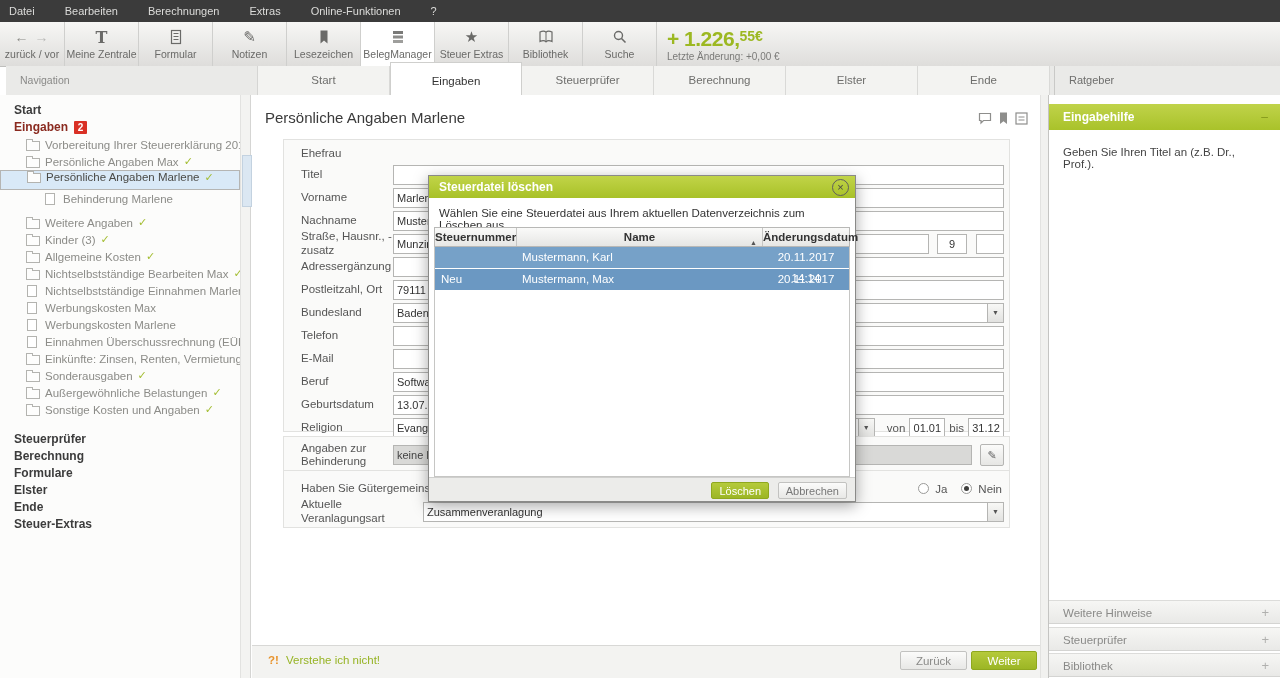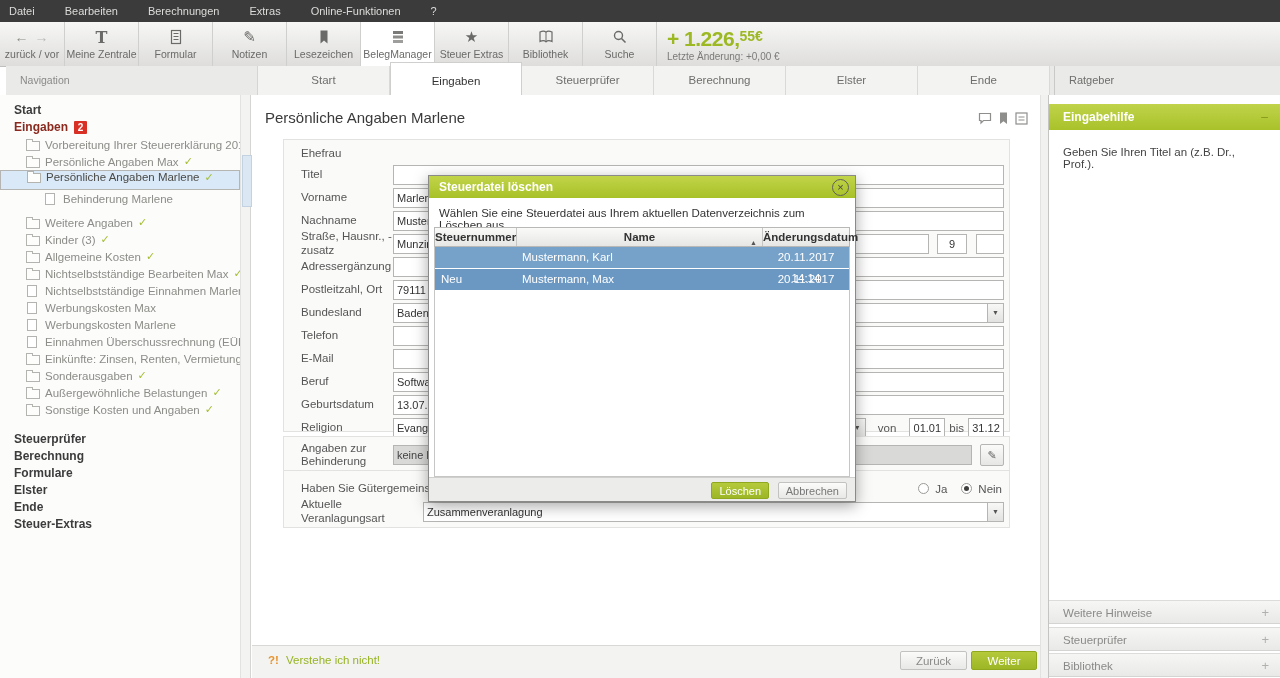--- a/index.html
+++ b/index.html
@@ -393,21 +393,21 @@
           <input class="fin" value="13.07.1980" style="">
         </div>
       <div class="frow">
           <div class="flabel">Religion</div>
         <div class="sel">
             <div class="seltext">Evangelisch</div>
             <div class="selarrow">▼</div>
           </div>
         <div class="vb">
           <span class="vblabel">von</span>
-          <input class="fin small" style="width: 28px; text-align: center; margin-left: 9px;" value="01.01">
+          <input class="fin small" style="width: 28px; text-align: center;" value="01.01">
           <span class="vblabel">bis</span>
           <input class="fin small" style="width: 28px; text-align: center;" value="31.12">
         </div>
       </div>
     </div>
 
     <div class="fieldset fs2">
       <div class="frow" style="height:26px">
         <div class="flabel">Angaben zur Behinderung</div>
         <input class="fin gray" readonly="" value="keine Behinderung" style="">

